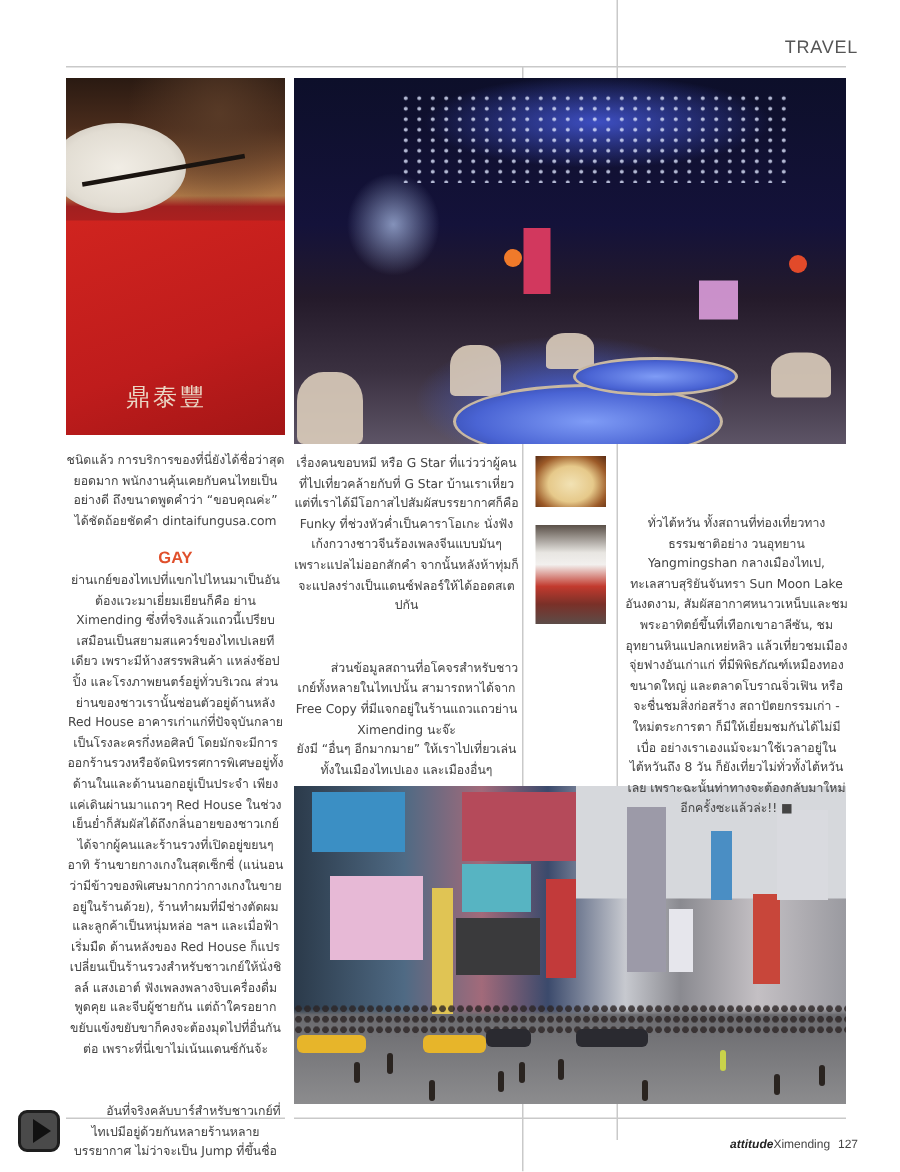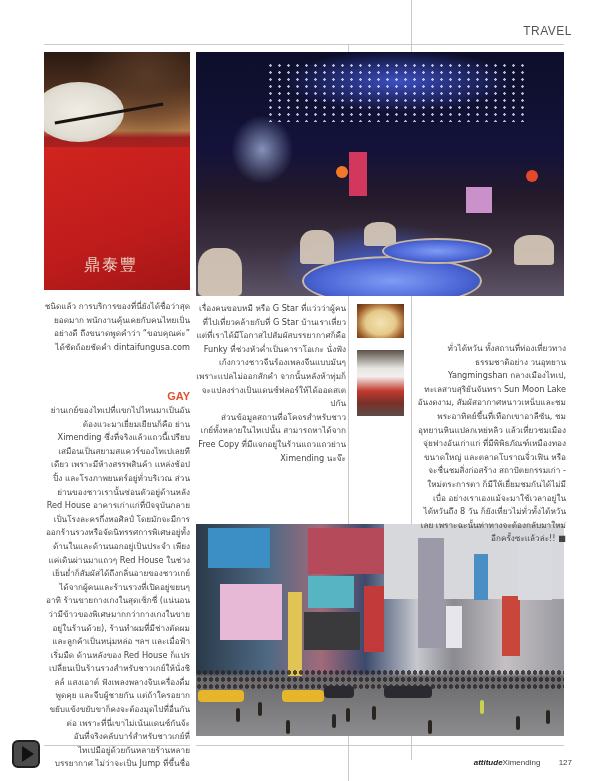--- a/index.html
+++ b/index.html
@@ -86,27 +86,27 @@
     }
     #photo-street .taxi { position: absolute; height: 12px; border-radius: 4px; background: #e7b52a; }
     #photo-street .car { position: absolute; height: 12px; border-radius: 4px; background: #2a2a30; }
     #photo-street .person {
       position: absolute; width: 4px; height: 14px; background: #2a2420; border-radius: 2px;
     }
 
     
     .col-text {
       position: absolute; font-family: "DejaVu Sans", sans-serif; font-size: 8.2px; line-height: 13.6px;
-      color: #444; text-align: right;
+      color: #444; text-align: center;
     }
     .col-text p { margin: 0; }
-    .col-text p.indent { text-indent: 24px; }
+    .col-text p.indent { text-indent: 24px; margin-top: 28px; }
     .col-text .heading {
       font-family: "Liberation Sans", sans-serif; font-weight: bold; font-size: 11px; color: #e0502c;
-      line-height: 16px; margin-top: 28px;
+      line-height: 16px; margin-top: 4px;
     }
     #col1-top { left: 44px; top: 300px; width: 146px; }
     #col1-gay { left: 44px; top: 360px; width: 146px; }
     #col2 { left: 196px; top: 302px; width: 150px; }
     #col3 { left: 416px; top: 302px; width: 150px; margin-top: 40px; }
 
     .play-button {
       position: absolute; left: 12px; top: 740px; width: 28px; height: 28px; border-radius: 6px;
       background: #4a4a4a; border: 2px solid #1e1e1e; display: flex; align-items: center; justify-content: center;
     }
@@ -190,26 +190,27 @@
 </div>
 <div class="col-text" id="col1-gay">
   <div class="heading">GAY</div>
   <p>ย่านเกย์ของไทเปที่แขกไปไหนมาเป็นอันต้องแวะมาเยี่ยมเยียนก็คือ ย่าน Ximending ซึ่งที่จริงแล้วแถวนี้เปรียบเสมือนเป็นสยามสแควร์ของไทเปเลยทีเดียว เพราะมีห้างสรรพสินค้า แหล่งช้อปปิ้ง และโรงภาพยนตร์อยู่ทั่วบริเวณ ส่วนย่านของชาวเรานั้นซ่อนตัวอยู่ด้านหลัง Red House อาคารเก่าแก่ที่ปัจจุบันกลายเป็นโรงละครกึ่งหอศิลป์ โดยมักจะมีการออกร้านรวงหรือจัดนิทรรศการพิเศษอยู่ทั้งด้านในและด้านนอกอยู่เป็นประจำ เพียงแค่เดินผ่านมาแถวๆ Red House ในช่วงเย็นย่ำก็สัมผัสได้ถึงกลิ่นอายของชาวเกย์ได้จากผู้คนและร้านรวงที่เปิดอยู่ขยนๆ อาทิ ร้านขายกางเกงในสุดเซ็กซี่ (แน่นอนว่ามีข้าวของพิเศษมากกว่ากางเกงในขายอยู่ในร้านด้วย), ร้านทำผมที่มีช่างตัดผมและลูกค้าเป็นหนุ่มหล่อ ฯลฯ และเมื่อฟ้าเริ่มมืด ด้านหลังของ Red House ก็แปรเปลี่ยนเป็นร้านรวงสำหรับชาวเกย์ให้นั่งชิลล์ แสงเอาต์ ฟังเพลงพลางจิบเครื่องดื่ม พูดคุย และจีบผู้ชายกัน แต่ถ้าใครอยากขยับแข้งขยับขาก็คงจะต้องมุดไปที่อื่นกันต่อ เพราะที่นี่เขาไม่เน้นแดนซ์กันจ้ะ</p>
   <p class="indent">อันที่จริงคลับบาร์สำหรับชาวเกย์ที่ไทเปมีอยู่ด้วยกันหลายร้านหลายบรรยากาศ ไม่ว่าจะเป็น Jump ที่ขึ้นชื่อ</p>
 </div>
 
 <div class="col-text" id="col2">
   <p>เรื่องคนขอบหมี หรือ G Star ที่แว่วว่าผู้คนที่ไปเที่ยวคล้ายกับที่ G Star บ้านเราเหี่ยว แต่ที่เราได้มีโอกาสไปสัมผัสบรรยากาศก็คือ Funky ที่ช่วงหัวค่ำเป็นคาราโอเกะ นั่งฟังเก้งกวางชาวจีนร้องเพลงจีนแบบมันๆ เพราะแปลไม่ออกสักคำ จากนั้นหลังห้าทุ่มก็จะแปลงร่างเป็นแดนซ์ฟลอร์ให้ได้ออดสเตปกัน</p>
   <p class="indent">ส่วนข้อมูลสถานที่อโคจรสำหรับชาวเกย์ทั้งหลายในไทเปนั้น สามารถหาได้จาก Free Copy ที่มีแจกอยู่ในร้านแถวแถวย่าน Ximending นะจ๊ะ</p>
+  <p>ยังมี “อื่นๆ อีกมากมาย” ให้เราไปเที่ยวเล่น ทั้งในเมืองไทเปเอง และเมืองอื่นๆ</p>
 </div>
 
 <div class="col-text" id="col3">
   <p>ทั่วไต้หวัน ทั้งสถานที่ท่องเที่ยวทางธรรมชาติอย่าง วนอุทยาน Yangmingshan กลางเมืองไทเป, ทะเลสาบสุริยันจันทรา Sun Moon Lake อันงดงาม, สัมผัสอากาศหนาวเหน็บและชมพระอาทิตย์ขึ้นที่เทือกเขาอาลีซัน, ชมอุทยานหินแปลกเหย่หลิว แล้วเที่ยวชมเมืองจุ่ยฟางอันเก่าแก่ ที่มีพิพิธภัณฑ์เหมืองทองขนาดใหญ่ และตลาดโบราณจิ่วเฟิน หรือจะชื่นชมสิ่งก่อสร้าง สถาปัตยกรรมเก่า - ใหม่ตระการตา ก็มีให้เยี่ยมชมกันได้ไม่มีเบื่อ อย่างเราเองแม้จะมาใช้เวลาอยู่ในไต้หวันถึง 8 วัน ก็ยังเที่ยวไม่ทั่วทั้งไต้หวันเลย เพราะฉะนั้นท่าทางจะต้องกลับมาใหม่อีกครั้งซะแล้วล่ะ!! ■</p>
 </div>
 
 <div class="play-button">
   <div class="tri"></div>
 </div>
 
 <div class="footer">
   <span class="brand">attitude</span><span>Ximending</span>
-  <span style="margin-left:16px;text-align:right;">127</span>
+  <span style="margin-left:3px;text-align:right;">127</span>
 </div>
 
 </body></html>

